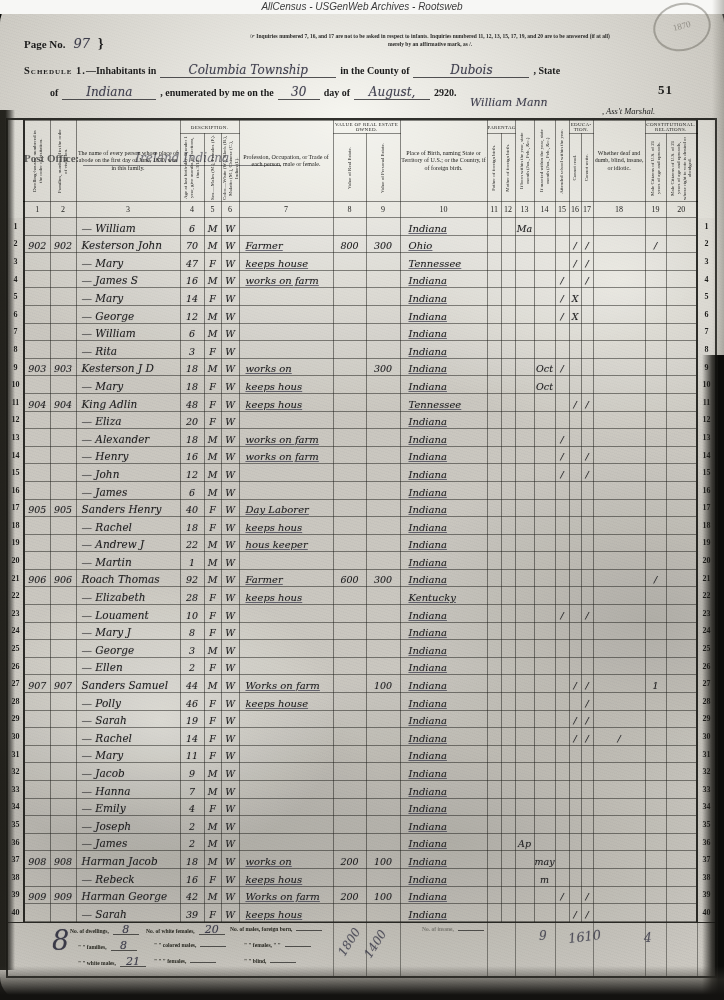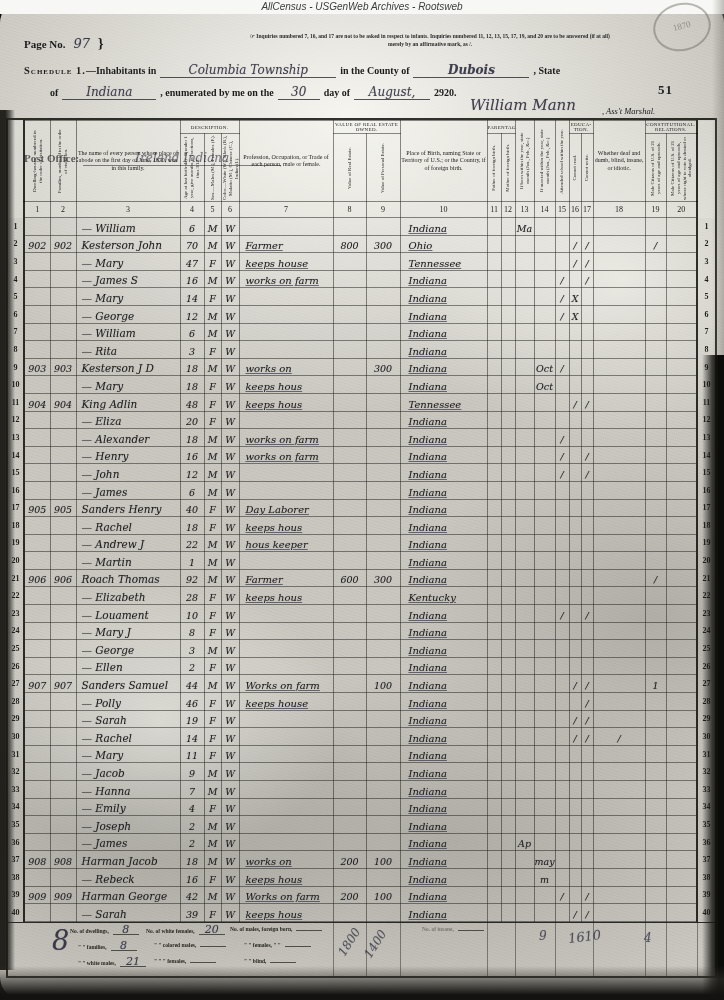--- a/index.html
+++ b/index.html
@@ -62,25 +62,25 @@
   .notes  {
     position:absolute; left:128px; top:-2px; width:556px; text-align:center;
     font-size:5.5px; font-weight:bold; color:#2a2a28; line-height:1.5; white-space:normal;
   }
   .brace { font-size:14px; font-weight:bold; }
   .hw {
     font-family:"DejaVu Serif", serif; font-style:italic;
     color:rgba(42,42,58,.85); text-shadow:0 0 1px rgba(40,40,70,.3);
   }
   .blank { display:inline-block; border-bottom:1.2px solid rgba(28,28,32,.75); text-align:center; font-size:12px; line-height:1; padding:0 4px 1px; }
-  .b-town { min-width:168px; } .b-county { min-width:108px;font-weight:bold; } .b-state { min-width:86px; }
+  .b-town { min-width:168px; } .b-county { min-width:108px; } .b-state { min-width:86px; }
   .b-day { min-width:34px; } .b-month { min-width:68px; } .b-po { min-width:190px;margin-top:48px; }
   .pageno { font-size:13px; border-bottom:none; }
   .stamp51 { position:absolute; left:608px; top:0; font-size:13px; font-weight:bold; letter-spacing:1px; color:#242422; }
-  .sig { position:absolute; left:446px; top:-8px; font-size:15px;font-style:italic; }
+  .sig { position:absolute; left:446px; top:-8px; font-size:11px;font-style:italic; }
   .marshal { position:absolute; left:578px; top:2px; font-weight:normal; font-style:italic; font-size:8.5px; }
   
   .sheet {
     position:absolute; left:6px; top:118px; width:707px;
     border:2px solid rgba(14,14,10,.85);
     background:rgba(255,255,252,.06);
   }
   table.census { width:707px; table-layout:fixed; border-collapse:collapse; }
   .census th, .census td {
     border:1px solid rgba(28,28,24,.5);

